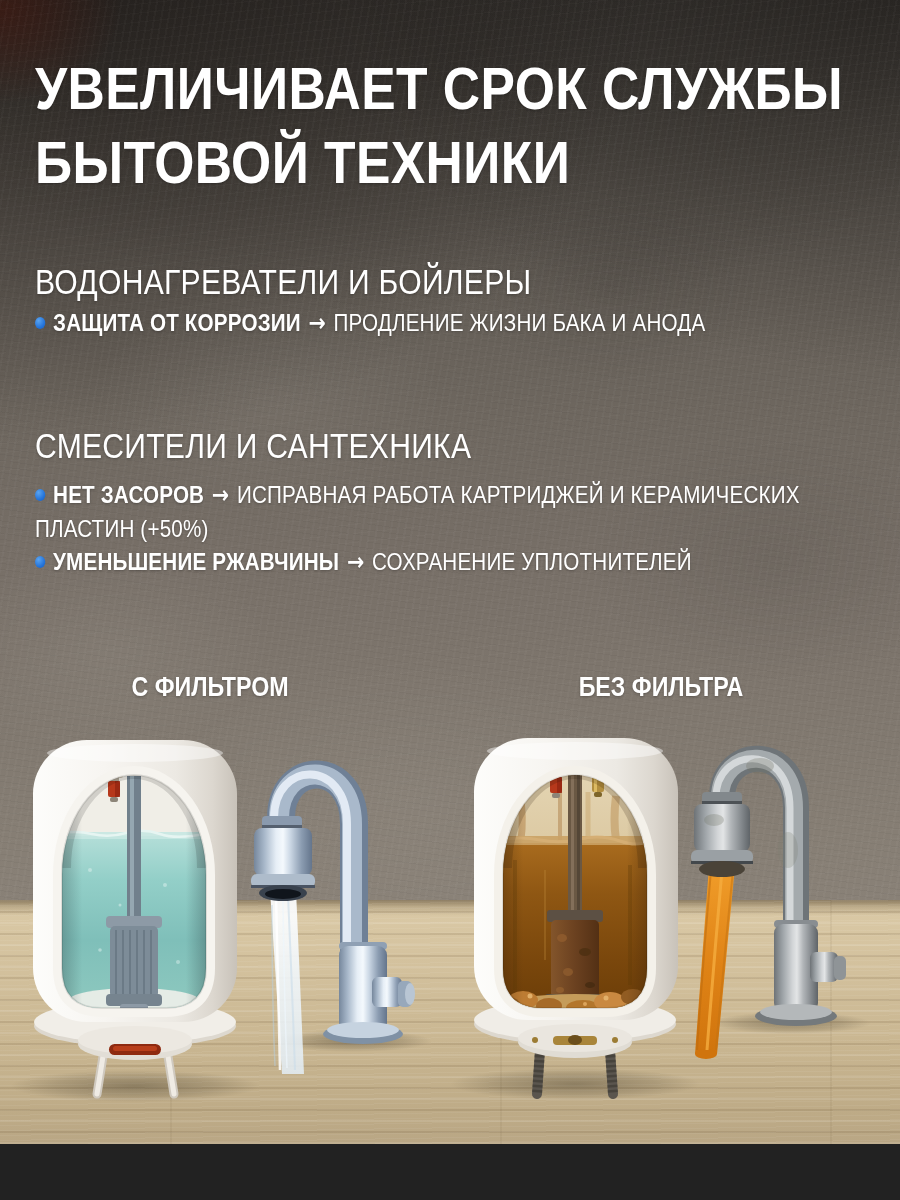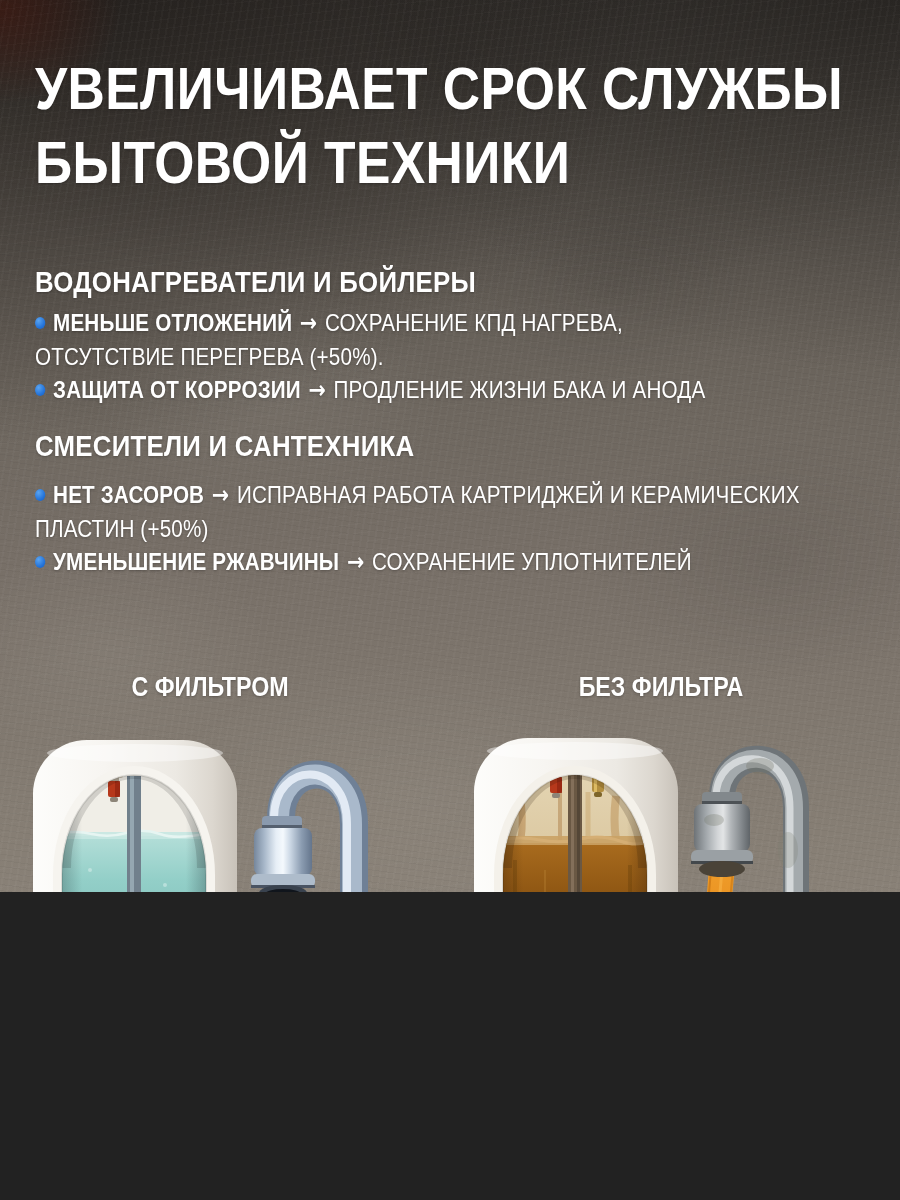--- a/index.html
+++ b/index.html
@@ -1,17 +1,17 @@
 <!DOCTYPE html>
 <html><head>
 <meta charset="utf-8">
 <style>
   html,body{margin:0;padding:0;background:#222;}
   .stage{
-    position:relative;width:900px;height:892px;overflow:hidden;
+    position:relative;width:900px;height:1144px;overflow:hidden;
     font-family:"Liberation Sans","DejaVu Sans",sans-serif;
     -webkit-font-smoothing:antialiased;
   }
   
   .wall{
     position:absolute;left:0;top:0;width:900px;height:903px;
     background:
       radial-gradient(18% 14% at 0% 1%, rgba(72,22,12,.55), transparent 75%),
       radial-gradient(120% 90% at 6% 0%, rgba(18,14,12,.55), transparent 55%),
       radial-gradient(110% 75% at 100% 0%, rgba(22,20,18,.50), transparent 55%),
@@ -42,21 +42,21 @@
       linear-gradient(180deg,#dbcaa7 0%,#d3c19d 22%,#c9b691 48%,#bdaa86 72%,#b1a083 100%);
   }
   .floor::after{
     content:"";position:absolute;inset:0;
     background:repeating-linear-gradient(179deg, rgba(255,255,255,.05) 0 1px, transparent 1px 5px);
   }
   
   .txt{position:absolute;color:#fff;text-shadow:0 1px 3px rgba(0,0,0,.28);}
   .cond{display:inline-block;transform:scaleX(.86);transform-origin:0 50%;white-space:nowrap;}
   .title{left:35px;top:52px;font-weight:700;font-size:60px;line-height:74px;letter-spacing:.5px;}
-  .sec-head{font-weight:700;font-size:30px;line-height:40px;letter-spacing:.3px;}
+  .sec-head{font-weight:400;font-size:35px;line-height:40px;letter-spacing:.3px;}
   .sec-body{font-size:24px;line-height:33px;font-weight:400;letter-spacing:.2px;}
   .sec-body p{margin:0;white-space:nowrap;}
   .sec-body b{font-weight:700;}
   .dot{
     display:inline-block;width:12px;height:12px;border-radius:50%;
     background:radial-gradient(circle at 35% 30%, #5aa4f0, #2474da 60%, #1a5bb2);
     margin-right:9px;transform:translateY(-2px);
   }
   .arrow{font-family:"DejaVu Sans","Liberation Sans",sans-serif;font-weight:700;margin:0 2px;}
   .cmp-label{font-weight:700;font-size:27px;white-space:nowrap;
@@ -72,22 +72,20 @@
 
   <div class="txt title">
     <span class="cond">УВЕЛИЧИВАЕТ СРОК СЛУЖБЫ</span><br>
     <span class="cond">БЫТОВОЙ ТЕХНИКИ</span>
   </div>
 
   <div class="txt sec-head" style="left:35px;top:262px;">
     <span class="cond">ВОДОНАГРЕВАТЕЛИ И БОЙЛЕРЫ</span>
   </div>
   <div class="txt sec-body" style="left:35px;top:306px;">
-    <p><span class="cond"><span class="dot"></span><b>МЕНЬШЕ ОТЛОЖЕНИЙ</b> <span class="arrow">→</span> <span>СОХРАНЕНИЕ КПД НАГРЕВА,</span></span><br>
-       <span class="cond">ОТСУТСТВИЕ ПЕРЕГРЕВА (+50%).</span></p>
     <p><span class="cond"><span class="dot"></span><b>ЗАЩИТА ОТ КОРРОЗИИ</b> <span class="arrow">→</span> <span>ПРОДЛЕНИЕ ЖИЗНИ БАКА И АНОДА</span></span></p>
   </div>
 
   <div class="txt sec-head" style="left:35px;top:426px;">
     <span class="cond">СМЕСИТЕЛИ И САНТЕХНИКА</span>
   </div>
   <div class="txt sec-body" style="left:35px;top:478px;">
     <p><span class="cond"><span class="dot"></span><b>НЕТ ЗАСОРОВ</b> <span class="arrow">→</span> <span>ИСПРАВНАЯ РАБОТА КАРТРИДЖЕЙ И КЕРАМИЧЕСКИХ</span></span><br>
        <span class="cond">ПЛАСТИН (+50%)</span></p>
     <p><span class="cond"><span class="dot"></span><b>УМЕНЬШЕНИЕ РЖАВЧИНЫ</b> <span class="arrow">→</span> <span>СОХРАНЕНИЕ УПЛОТНИТЕЛЕЙ</span></span></p>

